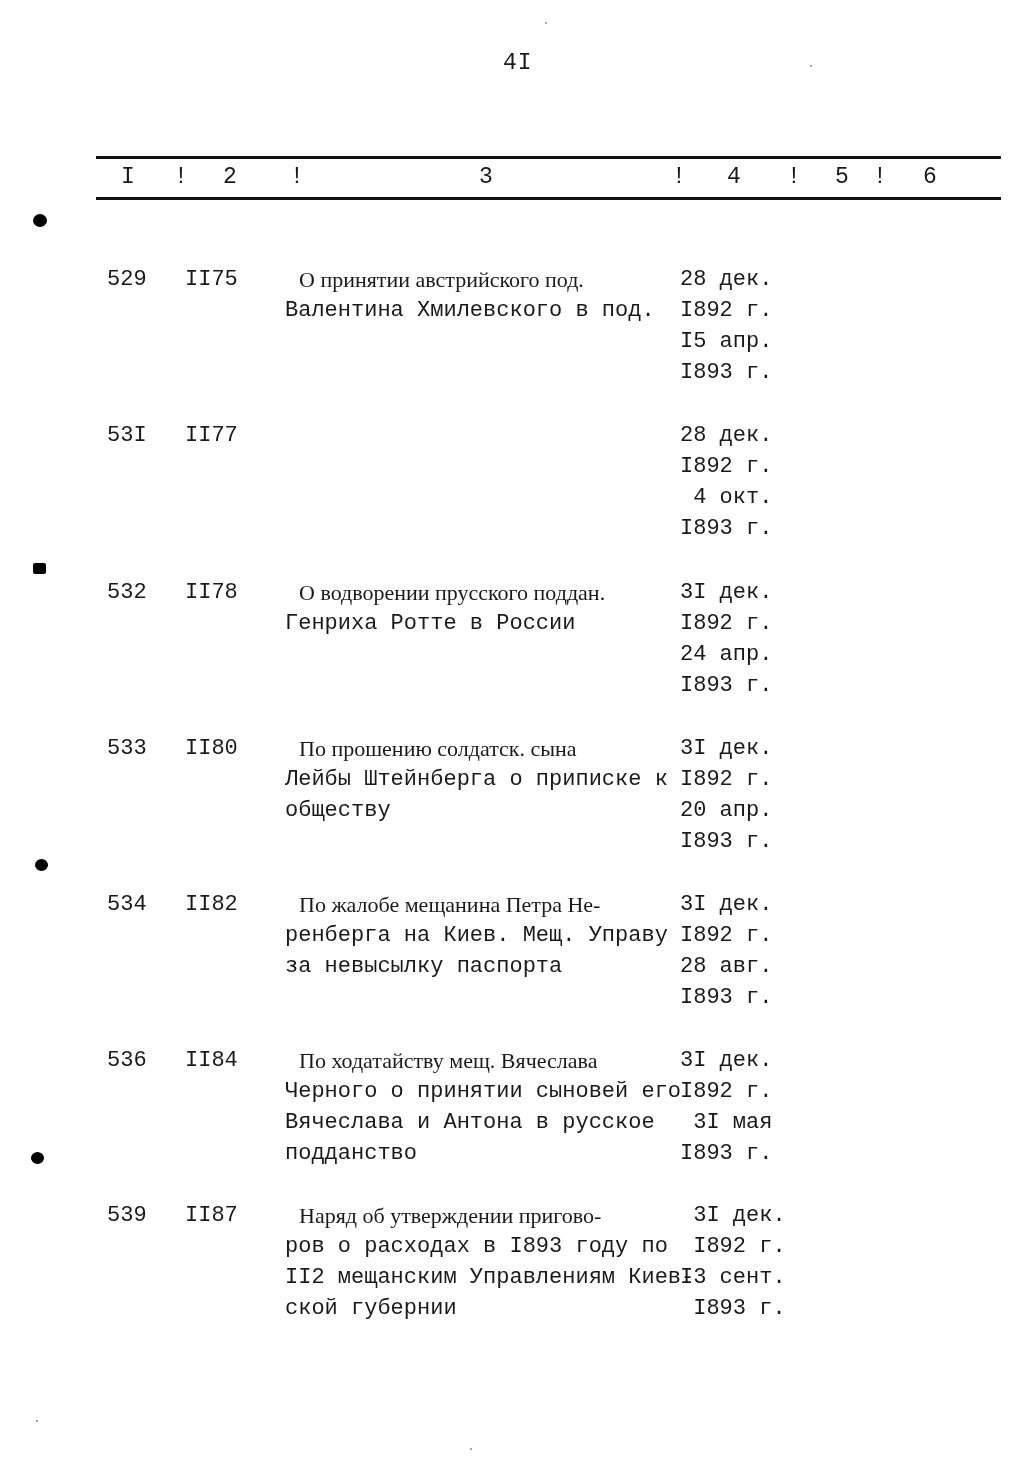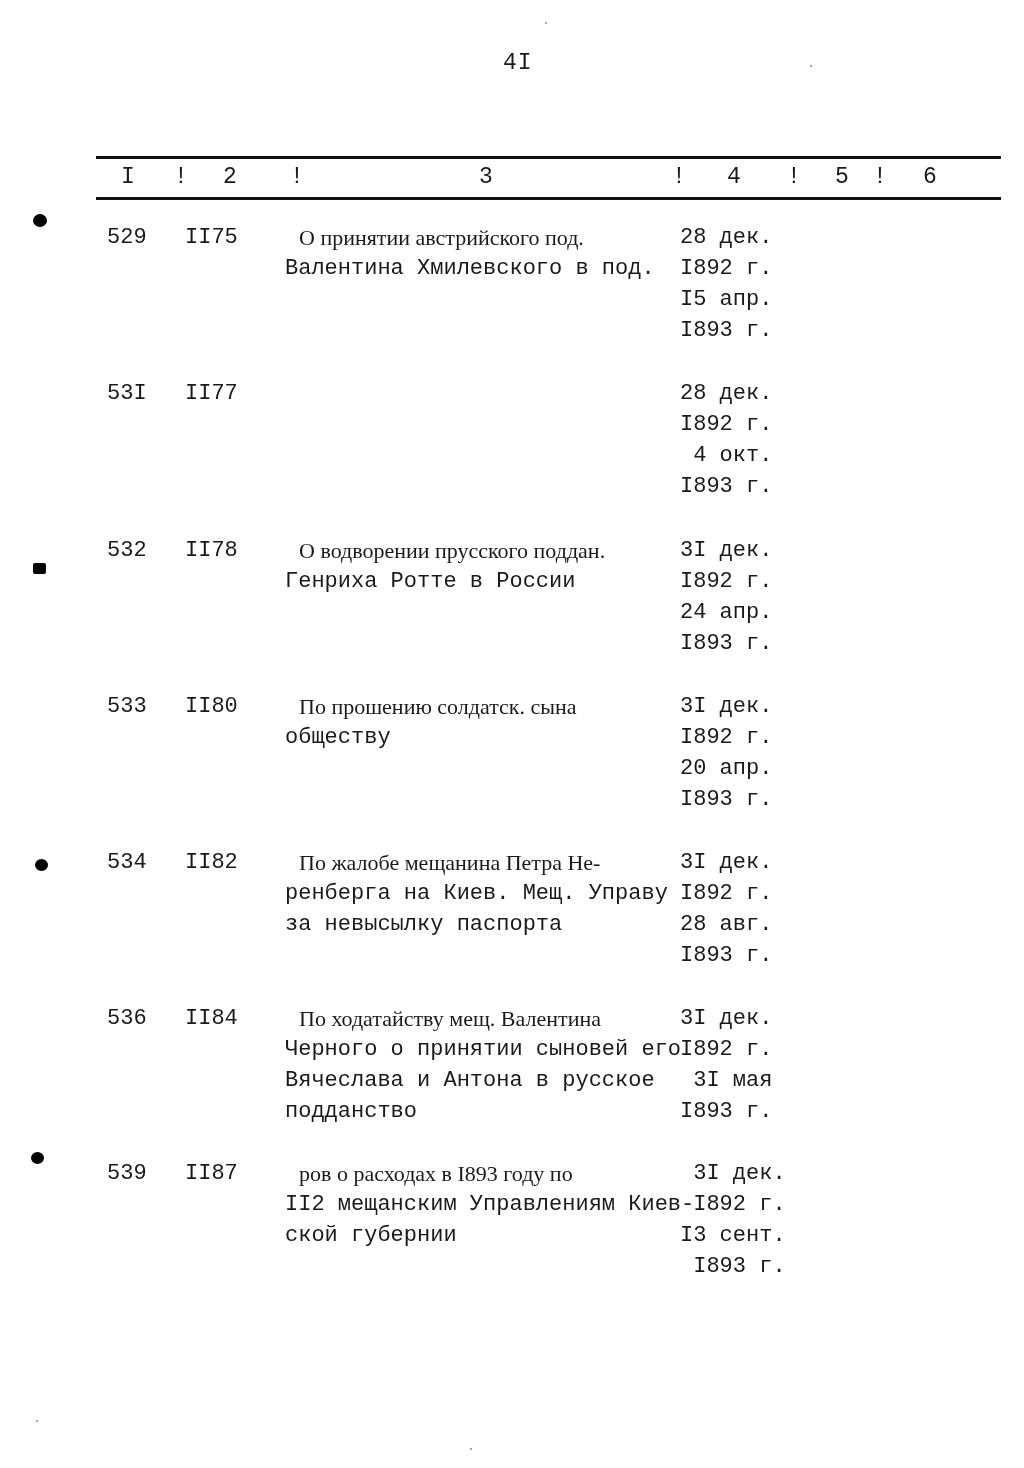--- a/index.html
+++ b/index.html
@@ -14,21 +14,21 @@
   }
   .rule {
     position: absolute; left: 96px; width: 905px; height: 3px; background: #111;
   }
   .rule.top { top: 156px; }
   .rule.bottom { top: 197px; }
   .header-cell {
     position: absolute; top: 164px; font-size: 23px;
   }
   .row { position: absolute; left: 0; width: 1024px; }
-  .cell { position: absolute; font-size: 22px; line-height: 31px; white-space: pre; }
+  .cell { position: absolute; font-size: 22px; line-height: 31px; white-space: pre; margin-top: 42px; }
   .c1 { left: 107px; }
   .c2 { left: 185px; }
   .c3 { left: 285px; }
   .c4 { left: 680px; text-align: right; }
   .c3 .line:first-child { padding-left: 14px; font-family: Liberation Serif, serif; }
   .line { display: block; height: 31px; }
   .punch {
     position: absolute; background: #000; border-radius: 50%;
   }
   .speck { position: absolute; width: 2px; height: 2px; background: #888; border-radius: 50%; }
@@ -69,39 +69,39 @@
     </div>
     <div class="row" style="top: 535px;">
       <div class="cell c1">532</div>
       <div class="cell c2">II78</div>
       <div class="cell c3"><span class="line">О водворении прусского поддан.</span><span class="line">Генриха Ротте в России</span></div>
       <div class="cell c4"><span class="line">3I дек.</span><span class="line">I892 г.</span><span class="line">24 апр.</span><span class="line">I893 г.</span></div>
     </div>
     <div class="row" style="top: 691px;">
       <div class="cell c1">533</div>
       <div class="cell c2">II80</div>
-      <div class="cell c3"><span class="line">По прошению солдатск. сына</span><span class="line">обществу</span></div>
+      <div class="cell c3"><span class="line">По прошению солдатск. сына</span><span class="line">Лейбы Штейнберга о приписке к</span><span class="line">обществу</span></div>
       <div class="cell c4"><span class="line">3I дек.</span><span class="line">I892 г.</span><span class="line">20 апр.</span><span class="line">I893 г.</span></div>
     </div>
     <div class="row" style="top: 847px;">
       <div class="cell c1">534</div>
       <div class="cell c2">II82</div>
       <div class="cell c3"><span class="line">По жалобе мещанина Петра Не-</span><span class="line">ренберга на Киев. Мещ. Управу</span><span class="line">за невысылку паспорта</span></div>
       <div class="cell c4"><span class="line">3I дек.</span><span class="line">I892 г.</span><span class="line">28 авг.</span><span class="line">I893 г.</span></div>
     </div>
     <div class="row" style="top: 1003px;">
       <div class="cell c1">536</div>
       <div class="cell c2">II84</div>
-      <div class="cell c3"><span class="line">По ходатайству мещ. Валентина</span><span class="line">Черного о принятии сыновей его</span><span class="line">Вячеслава и Антона в русское</span><span class="line">подданство</span></div>
+      <div class="cell c3"><span class="line">По ходатайству мещ. Вячеслава</span><span class="line">Черного о принятии сыновей его</span><span class="line">Вячеслава и Антона в русское</span><span class="line">подданство</span></div>
       <div class="cell c4"><span class="line">3I дек.</span><span class="line">I892 г.</span><span class="line">3I мая</span><span class="line">I893 г.</span></div>
     </div>
     <div class="row" style="top: 1158px;">
       <div class="cell c1">539</div>
       <div class="cell c2">II87</div>
-      <div class="cell c3"><span class="line">ров о расходах в I893 году по</span><span class="line">II2 мещанским Управлениям Киев-</span><span class="line">ской губернии</span></div>
+      <div class="cell c3"><span class="line">Наряд об утверждении пригово-</span><span class="line">ров о расходах в I893 году по</span><span class="line">II2 мещанским Управлениям Киев-</span><span class="line">ской губернии</span></div>
       <div class="cell c4"><span class="line">3I дек.</span><span class="line">I892 г.</span><span class="line">I3 сент.</span><span class="line">I893 г.</span></div>
     </div>
   </div>
 
 <div class="punch" style="left:33px;top:214px;width:14px;height:13px;"></div>
 <div class="punch" style="left:33px;top:563px;width:13px;height:11px;border-radius:2px;"></div>
 <div class="punch" style="left:35px;top:859px;width:13px;height:12px;"></div>
 <div class="punch" style="left:31px;top:1152px;width:13px;height:12px;"></div>
 
 <div class="speck" style="left:810px;top:65px;"></div>

